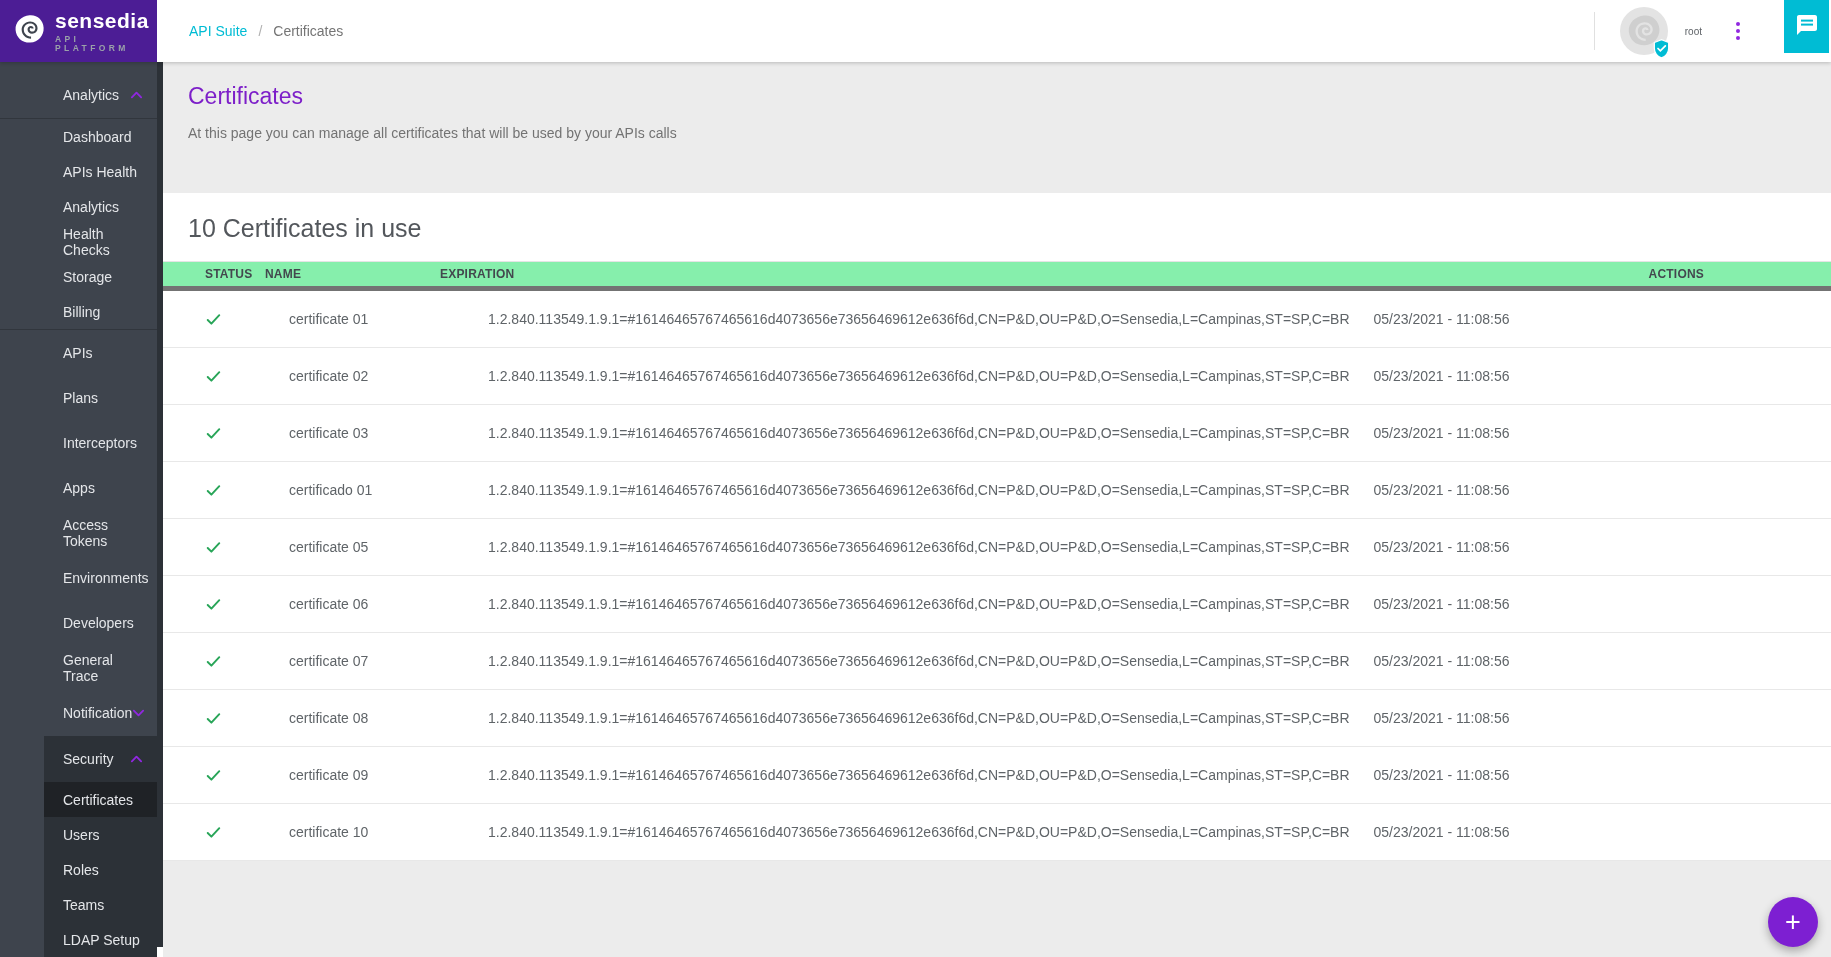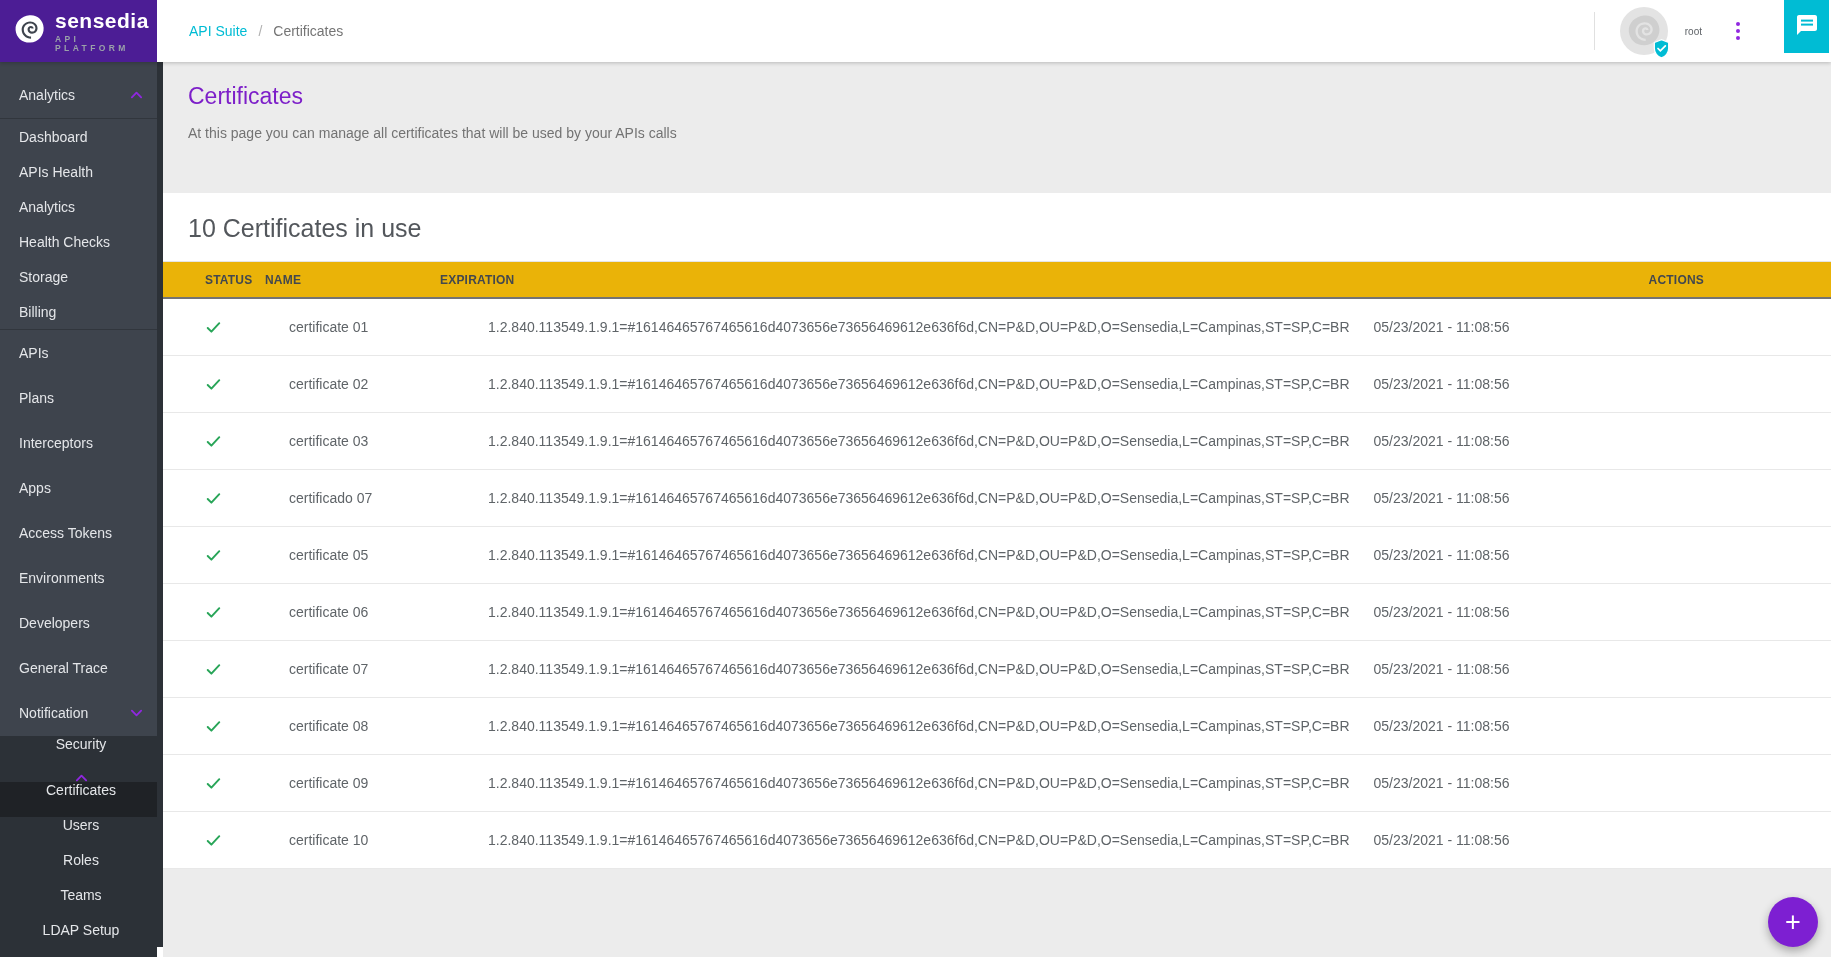--- a/index.html
+++ b/index.html
@@ -29,40 +29,40 @@
   .avatar-badge{position:absolute;right:-4px;bottom:-4px;width:21px;height:21px;}
   .user-name{color:#5f6368;font-size:10px;margin-right:30px;}
   .kebab{display:flex;flex-direction:column;gap:3px;margin-right:40px;cursor:pointer;padding:4px;}
   .kebab i{width:4px;height:4px;border-radius:50%;background:#9027e0;display:block;}
   .chat-btn{width:45px;height:53px;background:#00bcd4;margin-left:0;margin-right:2px;border:0;
     display:flex;align-items:center;justify-content:center;cursor:pointer;align-self:flex-start;}
   
   .sidebar{position:absolute;left:0;top:62px;bottom:0;width:157px;background:#3e444d;z-index:20;overflow:hidden;}
   .sb-list{padding-top:10px;}
   .sb-item{display:flex;align-items:center;justify-content:space-between;color:#e4e6e9;
-    font-size:14px;padding:0 14px 0 19px;box-sizing:border-box;cursor:pointer;}
+    font-size:14px;padding:0 14px 0 19px;box-sizing:border-box;cursor:pointer;margin-left:44px;}
   .sb-item.group{height:46px;}
   .sb-item.item{height:45px;}
   .sb-item.subitem{height:35px;}
-  .sb-item.dark{background:#2c3137;flex-direction:column;}
+  .sb-item.dark{background:#2c3137;}
   .sb-item.selected{background:#1f2226;}
   .sb-divider{height:1px;background:#31363d;}
   .chev svg{display:block;}
   .sb-scroll{position:absolute;left:157px;top:62px;bottom:0;width:6px;background:#ffffff;z-index:25;}
   .sb-thumb{position:absolute;left:0;right:0;top:0;bottom:10px;background:#2c3137;}
   
   .main{position:absolute;left:163px;top:62px;right:0;bottom:0;background:#ececec;}
   .hero{height:131px;background:#ececec;padding:21px 0 0 25px;box-sizing:border-box;}
   .page-title{color:#7d1fc9;font-size:23px;font-weight:500;}
   .page-subtitle{color:#737373;font-size:14px;margin-top:15px;}
   .card{background:#ffffff;}
   .section-title{color:#53575c;font-size:25px;font-weight:400;padding:21px 0 18px 25px;}
   .grid-row{display:grid;grid-template-columns:60px 175px 1fr 420px 115px;
     padding:0 10px 0 42px;align-items:center;box-sizing:border-box;}
-  .thead{height:38px;background:#eab308;border-top:1px solid #e5e5e5;border-bottom:2px solid #737373;}
+  .thead{height:30px;background:#86efac;border-top:1px solid #e5e5e5;border-bottom:5px solid #737373;}
   .thead span{color:#43484e;font-size:12px;font-weight:bold;letter-spacing:.2px;}
   .th-actions{text-align:right;padding-right:2px;}
   .trow{height:57px;border-bottom:1px solid #e8e8e8;background:#fff;gap:24px;}
   .cell{color:#5f6468;font-size:14px;}
   .cell-status svg{display:block;}
   .cell-actions{display:flex;justify-content:flex-end;align-items:center;gap:30px;padding-right:4px;}
   .icon-btn{border:0;background:transparent;padding:3px;cursor:pointer;display:flex;align-items:center;}
   
   .fab{position:absolute;right:13px;bottom:10px;width:50px;height:50px;border-radius:50%;
     background:#7d1fd2;color:#fff;border:0;font-size:27px;font-weight:300;line-height:1;
@@ -313,21 +313,21 @@
       </button>
     </span>
   </div>
 
   <div class="grid-row trow">
     <span class="cell cell-status">
       <svg width="17" height="17" viewBox="0 0 20 20">
         <path d="M3.2 10.6l4.3 4.3 9.3-10" fill="none" stroke="#28a558" stroke-width="2.3" stroke-linecap="round" stroke-linejoin="round"></path>
       </svg>
     </span>
-    <span class="cell">certificado 07</span>
+    <span class="cell">certificado 01</span>
     <span class="cell">1.2.840.113549.1.9.1=#16146465767465616d4073656e73656469612e636f6d,CN=P&amp;D,OU=P&amp;D,O=Sensedia,L=Campinas,ST=SP,C=BR</span>
     <span class="cell">05/23/2021 - 11:08:56</span>
     <span class="cell cell-actions">
       <button class="icon-btn">
         <span>
           <svg width="19" height="19" viewBox="0 0 20 20">
             <path d="M10 17a7 7 0 1 0-6.3-10" fill="none" stroke="#7d1fd2" stroke-width="2" stroke-linecap="round"></path>
             <path d="M2.4 2.6 L3.5 8.6 L9 6.2 Z" fill="#7d1fd2"></path>
           </svg>
         </span>

